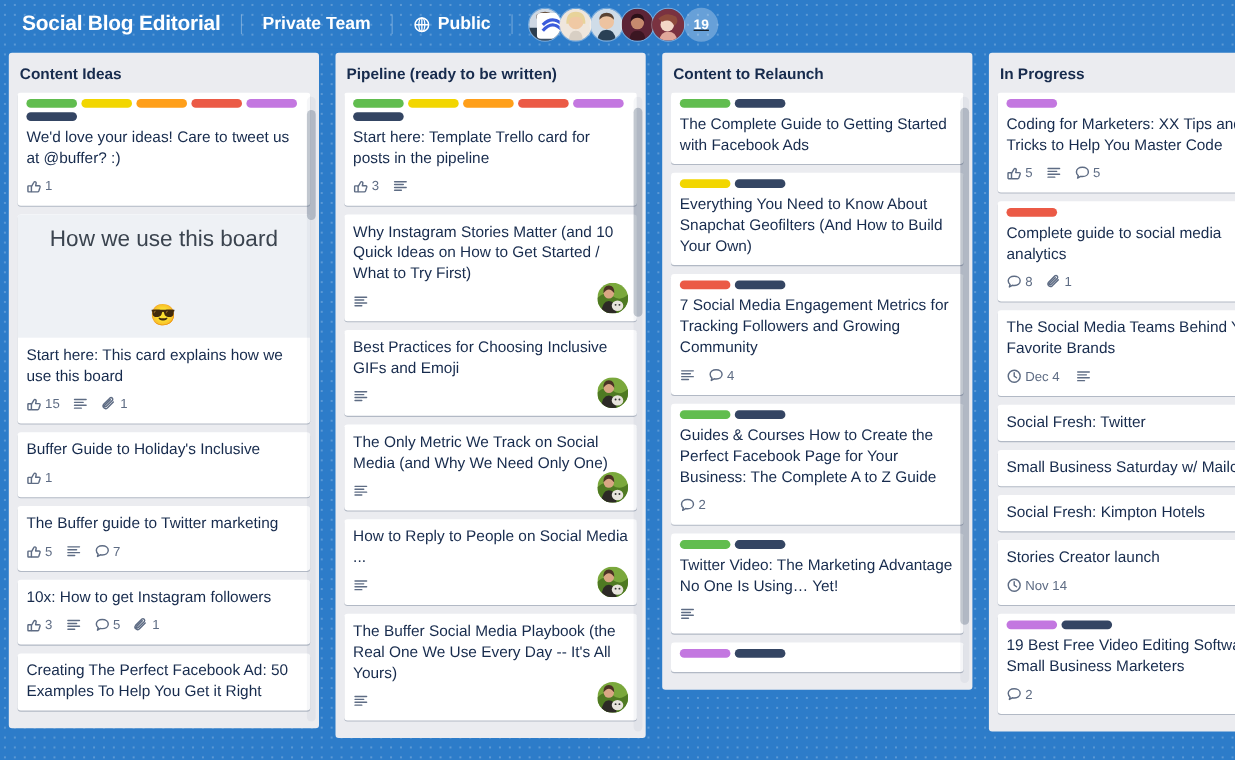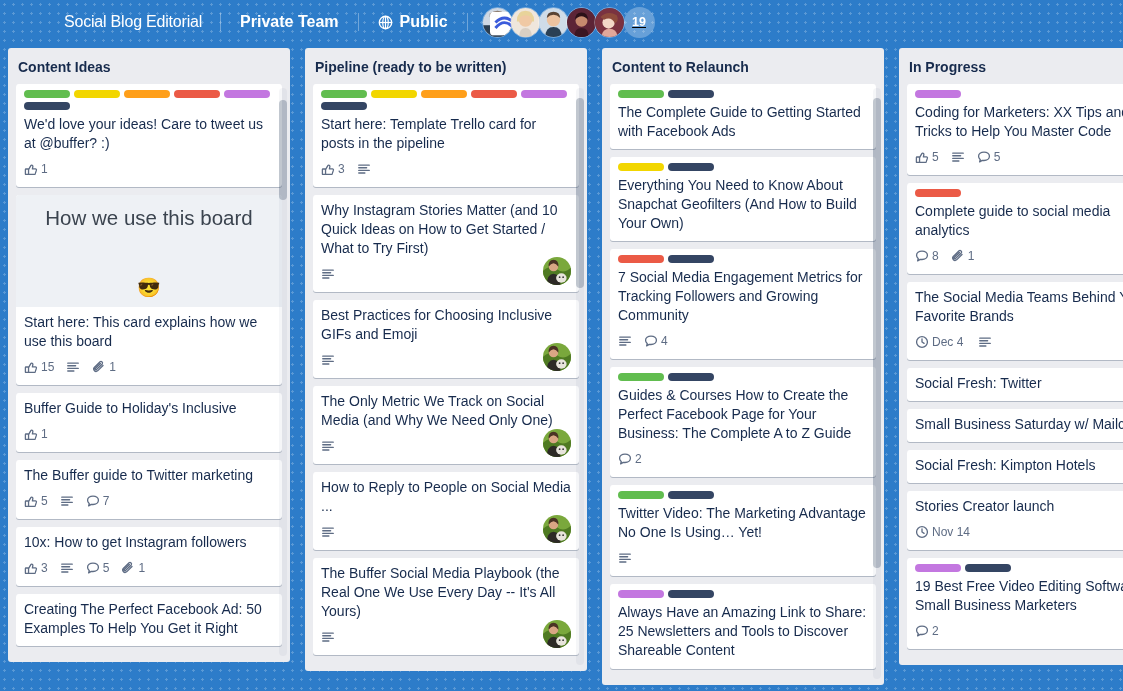--- a/index.html
+++ b/index.html
@@ -33,27 +33,26 @@
     padding: 0 12px;
     z-index: 20;
     background-color: #2d7cc9;
     background-image:
       radial-gradient(rgba(255,255,255,0.22) 1px, transparent 1.2px);
     background-size: 9px 9px;
   }
 
   .board-title {
     color: #fff;
-    font-size: 16px;
-    font-weight: normal;
+    font-size: 19px;
+    font-weight: bold;
     letter-spacing: -0.2px;
     padding: 4px 8px;
     border-radius: 3px;
     white-space: nowrap;
-    margin-left: 44px;
   }
 
   .hdr-sep {
     width: 1px;
     height: 18px;
     background: rgba(255,255,255,0.32);
     margin: 0 10px;
   }
 
   .hdr-btn {
@@ -744,21 +743,20 @@
                 </svg>
               </span>
             </span>
           </div>
         </div>
         <div class="card">
           <div class="labels">
             <span class="label" style="background: rgb(195, 119, 224);"></span>
             <span class="label" style="background: rgb(52, 69, 99);"></span>
           </div>
-          <div class="card-title">Always Have an Amazing Link to Share: 25 Newsletters and Tools to Discover Shareable Content</div>
         </div>
       </div>
       <div class="scroll-track"></div>
       <div class="scroll-thumb" style="top: 50px; height: 470px;"></div>
     </div>
     <div class="list">
       <div class="list-header">In Progress</div>
       <div class="list-cards">
         <div class="card">
           <div class="labels">

